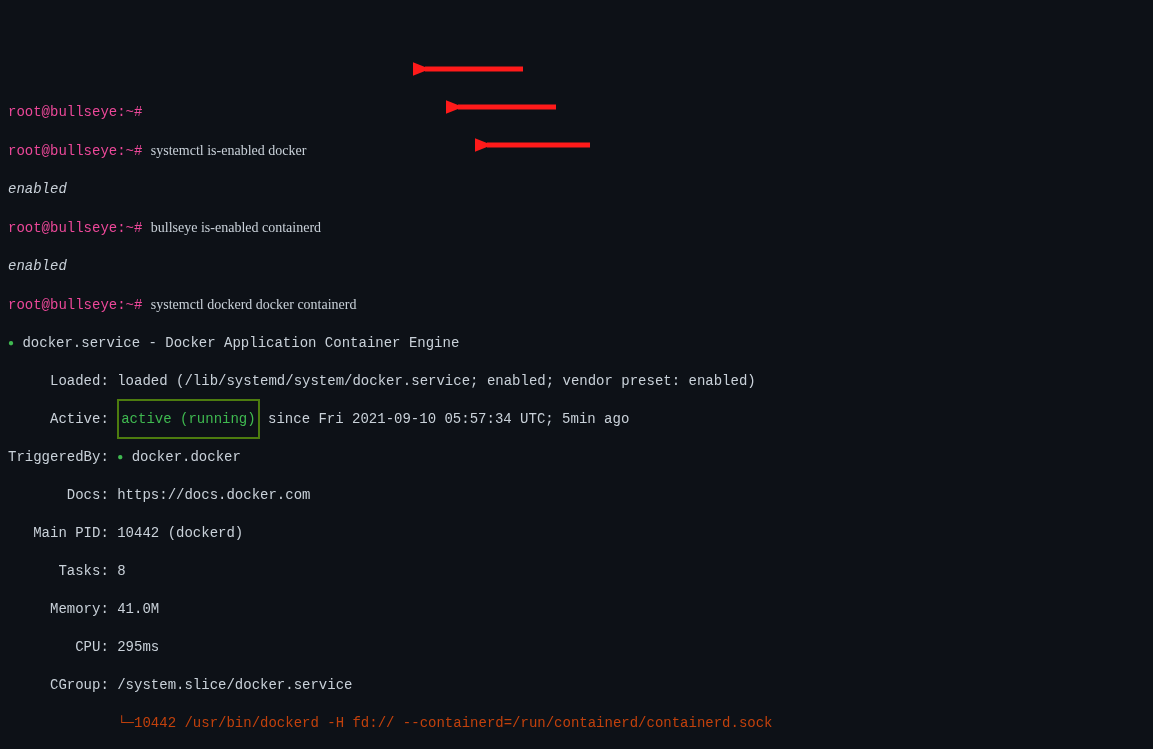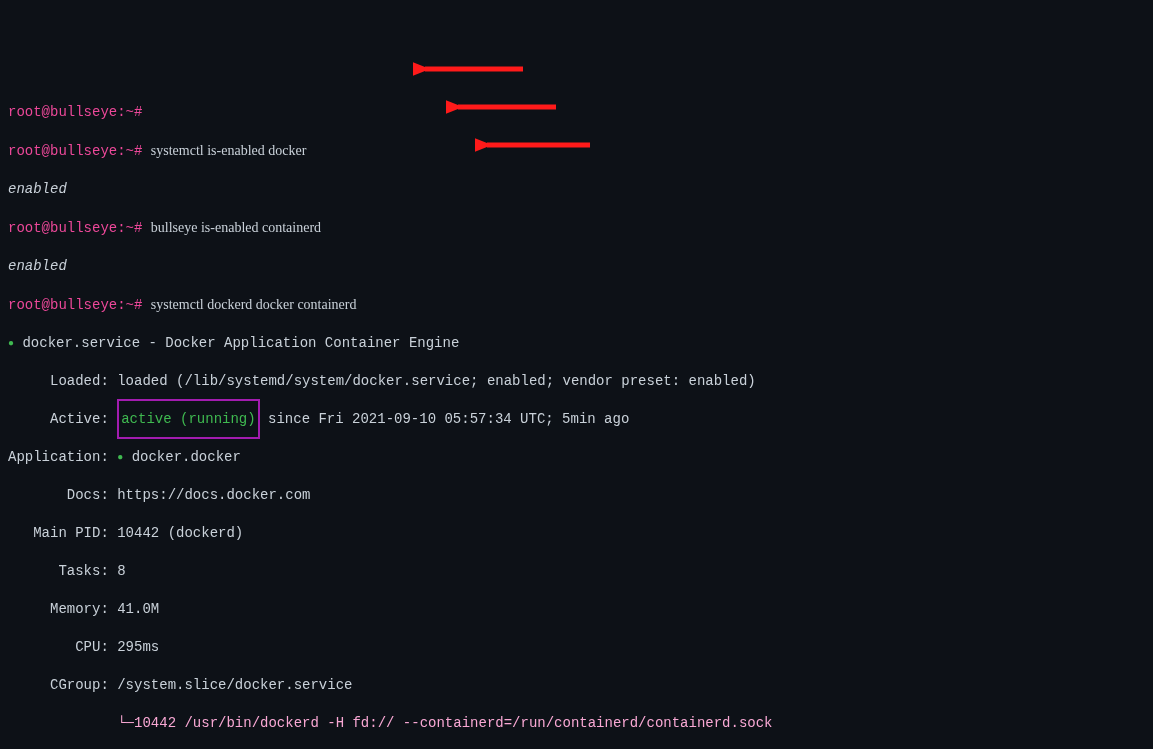--- a/index.html
+++ b/index.html
@@ -13,25 +13,25 @@
       white-space: pre;
       overflow-x: hidden;
       position: relative;
     }
     .term { position: relative; }
     .prompt { color: #ec4899; }
     .cmd { color: #c9d1d9; font-family: Liberation Serif, serif; }
     .response { color: #c9d1d9; font-style: italic; }
     .bullet { color: #3fb950; font-size: 10px; vertical-align: 1px; }
     .active-box {
-      border: 2px solid #a21caf;
+      border: 2px solid #4d7c0f;
       padding: 10px 2px;
       color: #3fb950;
     }
-    .tree { color: #f9a8d4; }
+    .tree { color: #c2410c; }
     .arrow {
       position: absolute;
       pointer-events: none;
     }
     .arrow svg { display: block; }
   </style>
 </head>
 <body>
 
 
@@ -39,21 +39,21 @@
 <div class="term">
 <div><span class="prompt">root@bullseye:~#</span></div>
 <div><span class="prompt">root@bullseye:~#</span> <span class="cmd">systemctl is-enabled docker</span></div>
 <div class="response">enabled</div>
 <div><span class="prompt">root@bullseye:~#</span> <span class="cmd">bullseye is-enabled containerd</span></div>
 <div class="response">enabled</div>
 <div><span class="prompt">root@bullseye:~#</span> <span class="cmd">systemctl dockerd docker containerd</span></div>
 <div><span class="bullet">●</span> <span>docker.service - Docker Application Container Engine</span></div>
 <div>     Loaded: loaded (/lib/systemd/system/docker.service; enabled; vendor preset: enabled)</div>
 <div><span>     Active: </span><span class="active-box">active (running)</span><span> since Fri 2021-09-10 05:57:34 UTC; 5min ago</span></div>
-<div><span>Application: </span><span class="bullet">●</span> <span>docker.docker</span></div>
+<div><span>TriggeredBy: </span><span class="bullet">●</span> <span>docker.docker</span></div>
 <div>       Docs: https://docs.docker.com</div>
 <div>   Main PID: 10442 (dockerd)</div>
 <div>      Tasks: 8</div>
 <div>     Memory: 41.0M</div>
 <div>        CPU: 295ms</div>
 <div>     CGroup: /system.slice/docker.service</div>
 <div class="tree">             └─10442 /usr/bin/dockerd -H fd:// --containerd=/run/containerd/containerd.sock</div>
 
 
 

